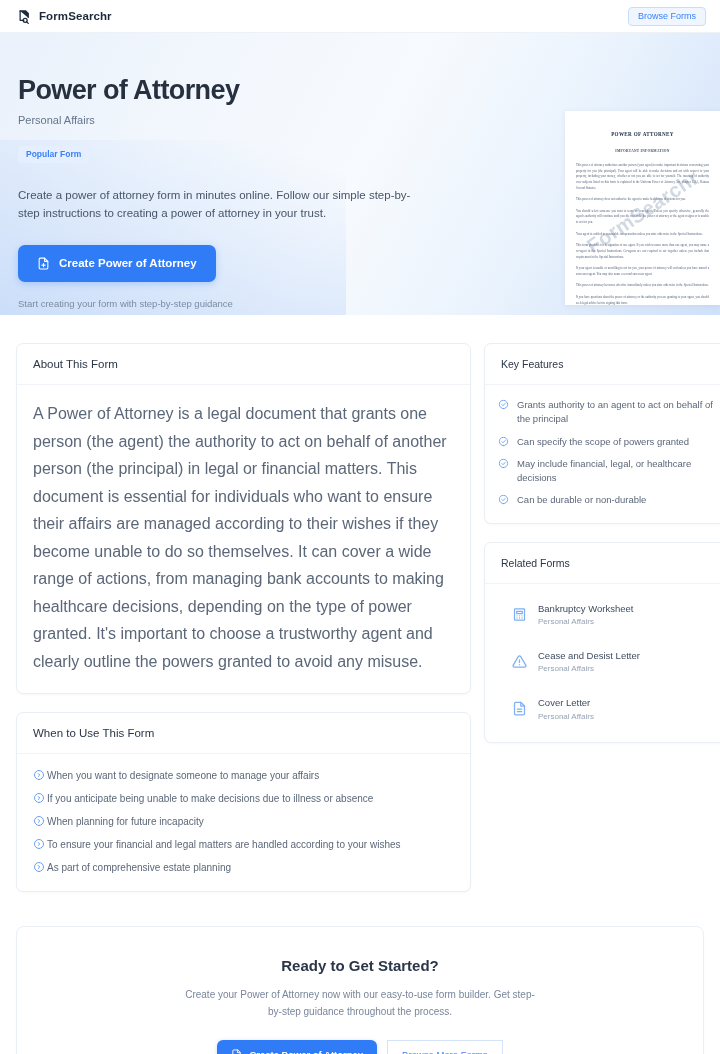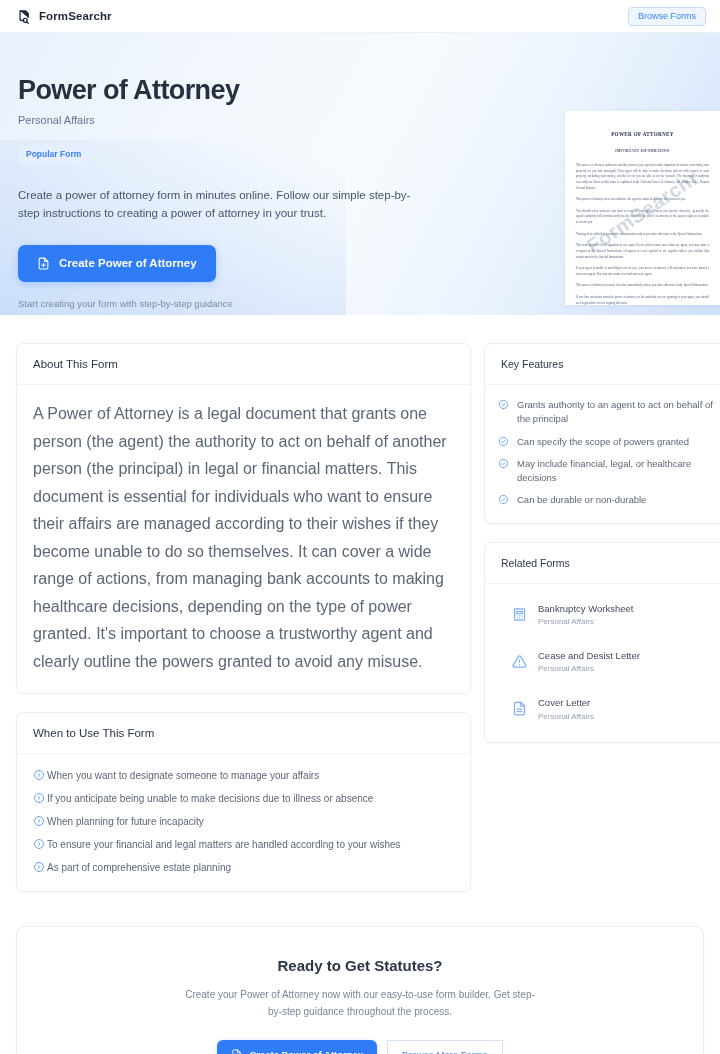--- a/index.html
+++ b/index.html
@@ -536,21 +536,21 @@
             </li>
           </ul>
       </div>
     </section>
 
   </div>
 </div>
 
 <div class="cta-wrap">
   <section class="cta-card">
-    <h2 class="cta-title">Ready to Get Statutes?</h2>
+    <h2 class="cta-title">Ready to Get Started?</h2>
     <p class="cta-desc">Create your Power of Attorney now with our easy-to-use form builder. Get step-by-step guidance throughout the process.</p>
     <div class="cta-buttons">
       <button class="btn-primary">
         <span>
           <svg viewBox="0 0 24 24" fill="none" stroke="currentColor" stroke-width="2" stroke-linecap="round" stroke-linejoin="round">
             <path d="M14 2H6a2 2 0 0 0-2 2v16a2 2 0 0 0 2 2h12a2 2 0 0 0 2-2V8z"></path>
             <path d="M14 2v6h6"></path>
             <path d="M12 18v-6"></path>
               <path d="M9 15h6"></path>
           </svg>

